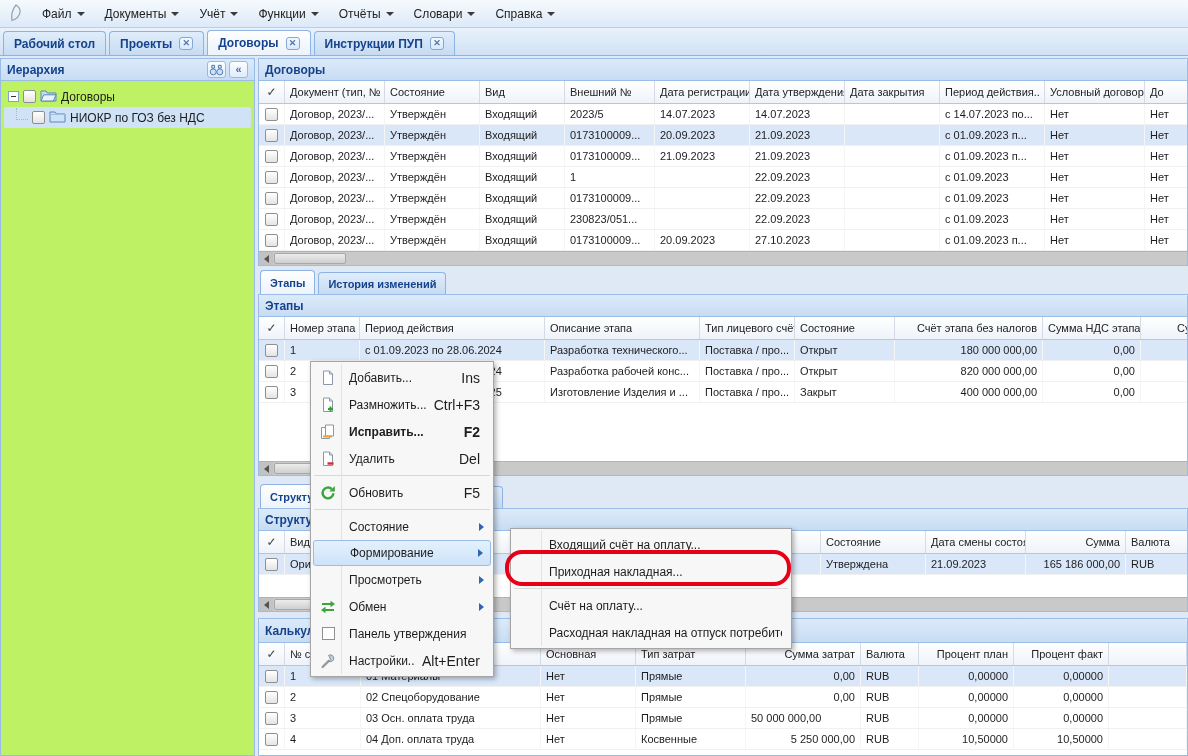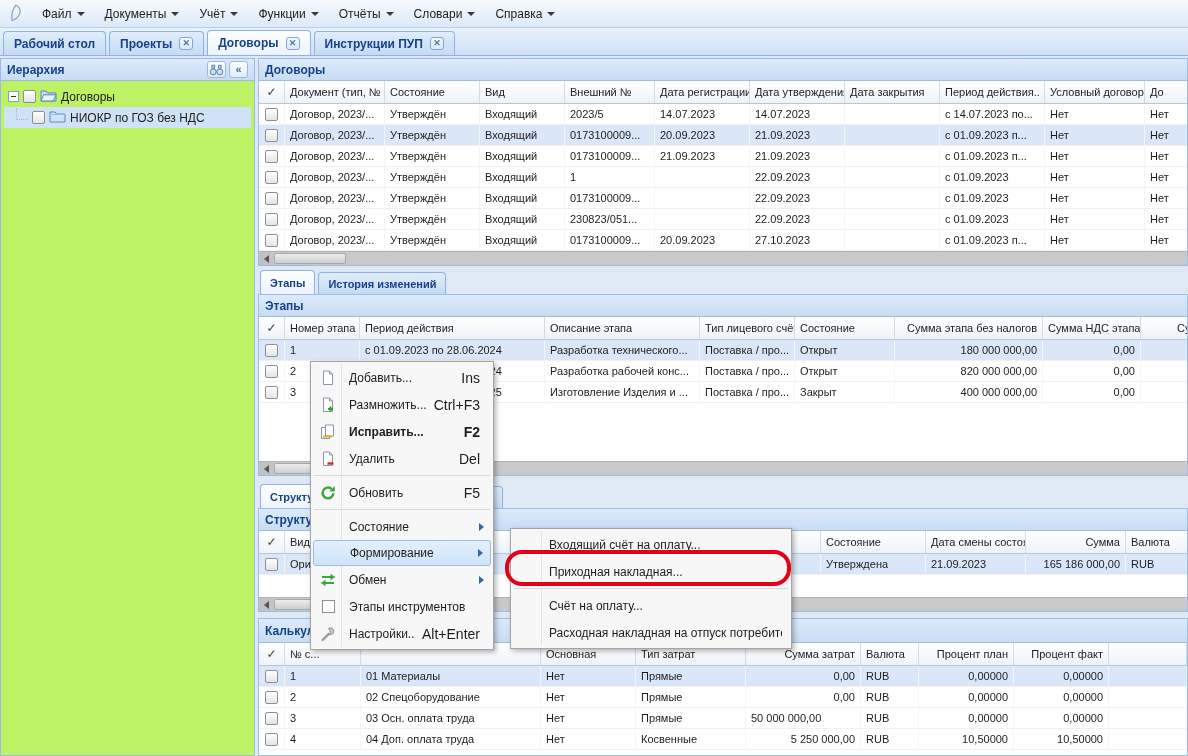--- a/index.html
+++ b/index.html
@@ -332,21 +332,21 @@
         <span>Этапы</span>
       </div>
       <div class="tablehost">
           <div class="grid-head">
             <div class="hcell hcheck" style="width: 26px;">✓</div>
             <div class="hcell" style="width: 75px;">Номер этапа</div>
             <div class="hcell" style="width: 185px;">Период действия</div>
             <div class="hcell" style="width: 155px;">Описание этапа</div>
             <div class="hcell" style="width: 95px;">Тип лицевого счёт</div>
             <div class="hcell" style="width: 100px;">Состояние</div>
-            <div class="hcell" style="width: 148px; text-align: right;">Сумма этапа без налогов</div>
+            <div class="hcell" style="width: 148px; text-align: right;">Счёт этапа без налогов</div>
             <div class="hcell" style="width: 98px; text-align: right;">Сумма НДС этапа</div>
             <div class="hcell" style="width: 90px; text-align: right;">Сумма эт</div>
           </div>
           <div class="grid-body">
             <div class="grid-row sel">
               <div class="cell checkcell" style="width: 26px;">
                 <span class="cb"></span>
               </div>
               <div class="cell" style="width: 75px;">1</div>
               <div class="cell" style="width: 185px;">с 01.09.2023 по 28.06.2024</div>
@@ -571,38 +571,43 @@
         <span class="ctx-icon"></span>
         <span class="ctx-label">Состояние</span>
         <span class="ctx-arrow"></span>
       </div>
       <div class="ctx-item hl">
         <span class="ctx-icon"></span>
         <span class="ctx-label">Формирование</span>
         <span class="ctx-arrow"></span>
       </div>
       <div class="ctx-item">
+        <span class="ctx-icon"></span>
+        <span class="ctx-label">Просмотреть</span>
+        <span class="ctx-arrow"></span>
+      </div>
+      <div class="ctx-item">
         <span class="ctx-icon">
           <svg width="16" height="16" viewBox="0 0 16 16">
             <path d="M2 5h9" stroke="#3aa53a" stroke-width="2"></path>
             <path d="M10.5 1.8l4.5 3.2-4.5 3.2z" fill="#3aa53a"></path>
             <path d="M14 11H5" stroke="#3aa53a" stroke-width="2"></path>
             <path d="M5.5 7.8L1 11l4.5 3.2z" fill="#3aa53a"></path>
           </svg>
         </span>
         <span class="ctx-label">Обмен</span>
         <span class="ctx-arrow"></span>
       </div>
       <div class="ctx-item">
         <span class="ctx-icon">
           <svg width="13" height="13" viewBox="0 0 13 13">
             <rect x="0.5" y="0.5" width="12" height="12" fill="#fff" stroke="#8f8f8f"></rect>
           </svg>
         </span>
-        <span class="ctx-label">Этапы инструментов</span>
+        <span class="ctx-label">Панель утверждения</span>
       </div>
       <div class="ctx-item">
         <span class="ctx-icon">
           <svg width="16" height="16" viewBox="0 0 16 16">
             <path d="M2.6 14L8.8 7.8" stroke="#9a9a9a" stroke-width="2.4" stroke-linecap="round"></path>
             <path d="M8.6 2.4a3.4 3.4 0 1 1 .4 6l1.6-1.8-1-2.6z" fill="#c2ccd6" stroke="#878f98"></path>
           </svg>
         </span>
         <span class="ctx-label">Настройки...</span>
         <span class="ctx-shortcut">Alt+Enter</span>

